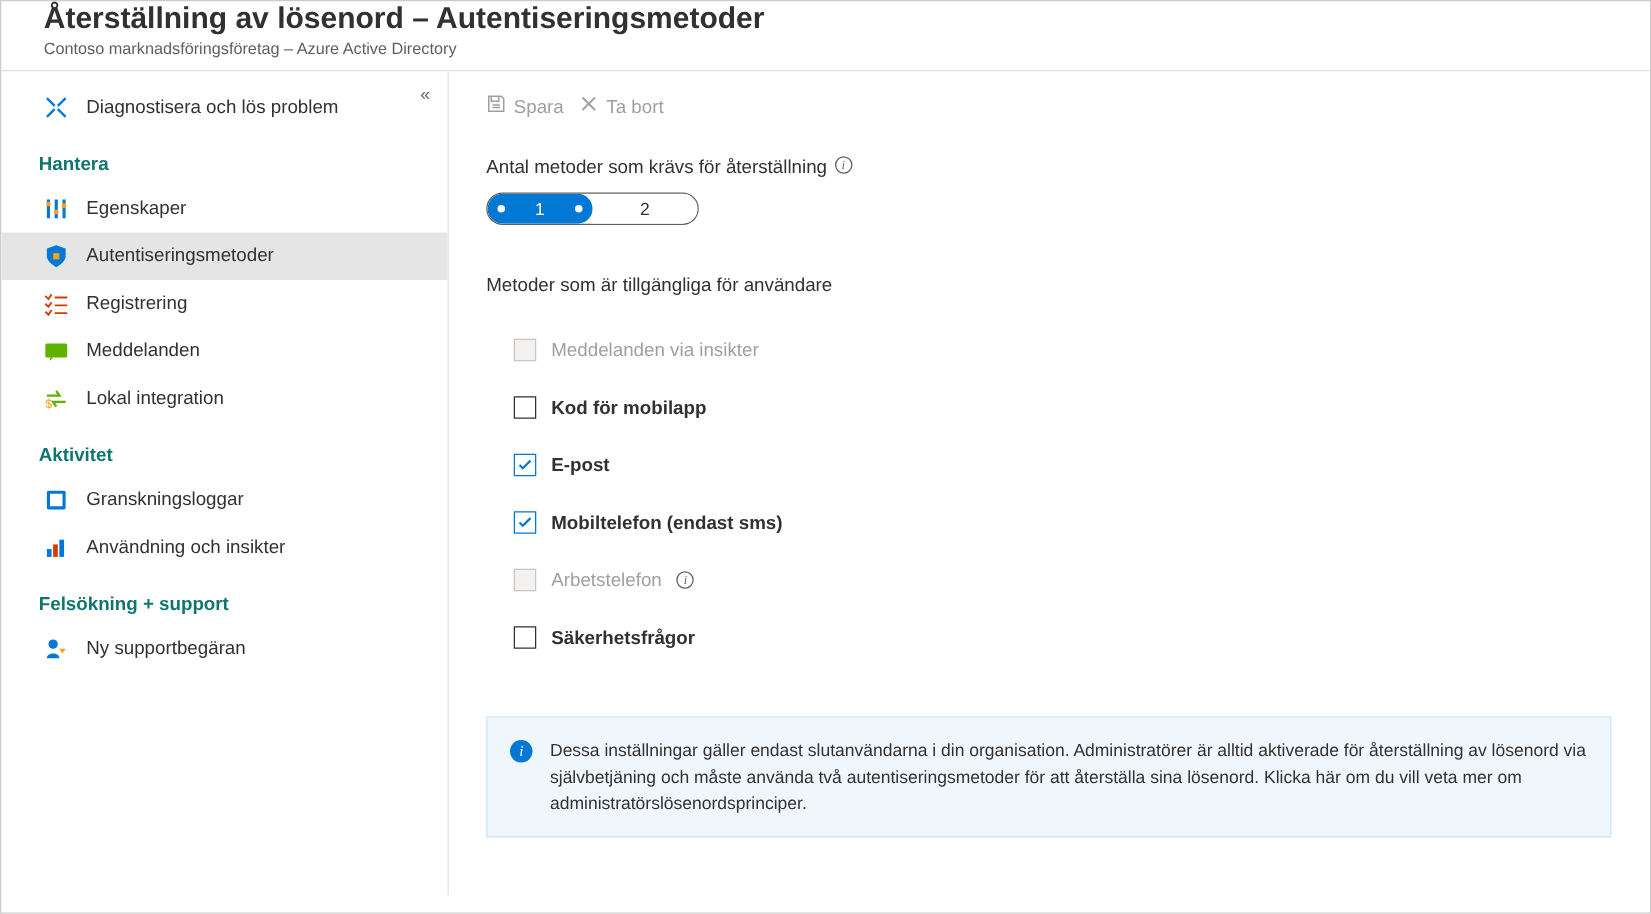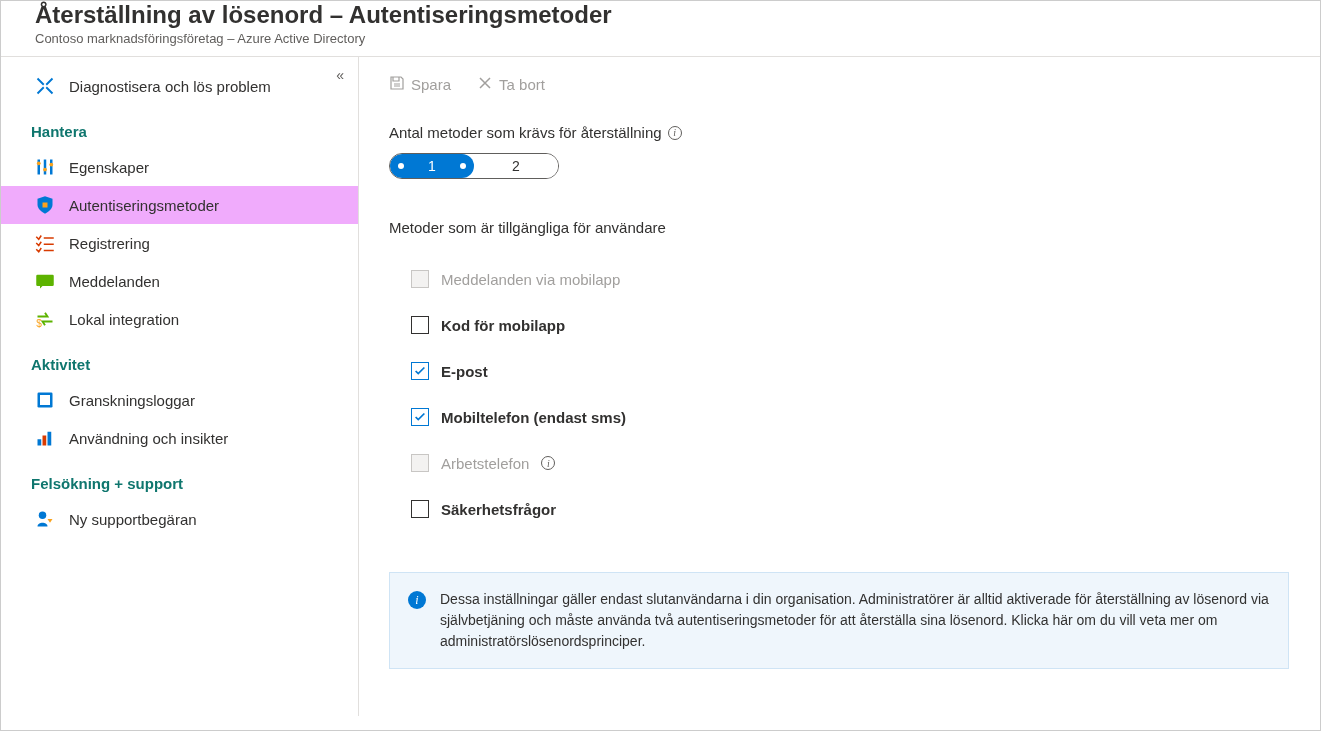--- a/index.html
+++ b/index.html
@@ -40,28 +40,27 @@
     .collapse-caret {
       position: absolute;
       top: 10px;
       right: 14px;
       color: #605e5c;
       font-size: 14px;
       cursor: pointer;
     }
     .nav-item {
       display: flex;
-      align-items: center;
       padding: 10px 16px 10px 34px;
       cursor: pointer;
       font-size: 15px;
       color: #323130;
     }
     .nav-item.active {
-      background: #f0abfc;
+      background: #e5e5e5;
     }
     .nav-icon {
       width: 20px;
       height: 18px;
       margin-right: 14px;
       display: inline-flex;
       align-items: center;
       justify-content: center;
       flex-shrink: 0;
     }
@@ -71,40 +70,39 @@
       font-weight: 600;
       color: #0f766e;
     }
     .main {
       flex: 1;
       padding: 18px 30px;
       overflow-y: auto;
     }
     .toolbar {
       display: flex;
-      gap: 26px;
+      gap: 12px;
       margin-bottom: 30px;
       align-items: flex-start;
       color: #a19f9d;
     }
     .tool-btn {
       display: inline-flex;
       align-items: center;
       gap: 6px;
       font-size: 15px;
       cursor: pointer;
       color: #a19f9d;
     }
     .tool-btn svg { width:16px; height:16px; }
     .field-label {
       font-size: 15px;
       color: #323130;
       margin-bottom: 12px;
       display: flex;
-      align-items: center;
       gap: 6px;
     }
     .info-icon {
       display: inline-flex;
       align-items: center;
       justify-content: center;
       width: 14px; height: 14px;
       border: 1px solid #605e5c;
       border-radius: 50%;
       font-size: 10px;
@@ -347,21 +345,21 @@
 
     <div class="pill-toggle">
       <div class="pill-option selected">1</div>
       <div class="pill-option">2</div>
     </div>
 
     <div class="methods-label">Metoder som är tillgängliga för användare</div>
 
     <div class="method-row disabled">
       <span class="checkbox disabled"></span>
-      <span>Meddelanden via mobilapp</span>
+      <span>Meddelanden via insikter</span>
     </div>
 
     <div class="method-row">
       <span class="checkbox"></span>
       <span>Kod för mobilapp</span>
     </div>
 
     <div class="method-row">
       <span class="checkbox checked">
           <svg viewBox="0 0 16 16">

